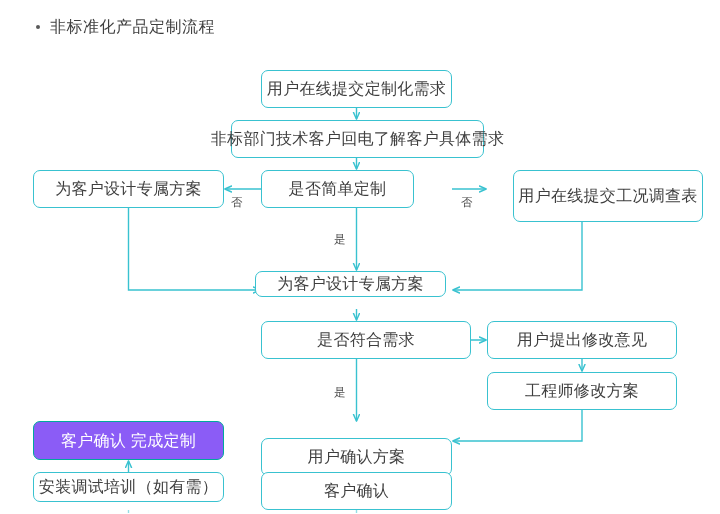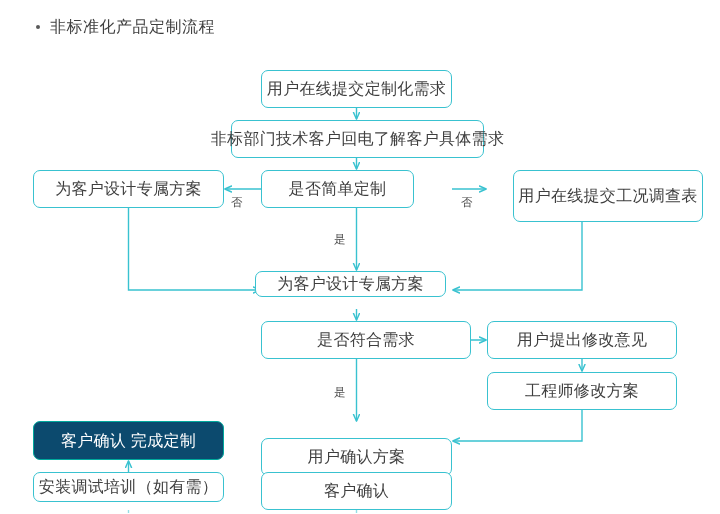--- a/index.html
+++ b/index.html
@@ -60,21 +60,21 @@
     display: flex;
     align-items: center;
     justify-content: center;
     font-size: 16px;
     line-height: 18px;
     color: #3f3f3f;
     white-space: nowrap;
     letter-spacing: 0.3px;
   }
   .node.filled {
-    background: #0c4a6e;
+    background: #8b5cf6;
     border-color: #00a99d;
     color: #ffffff;
   }
 
   
   .edge-label {
     position: absolute;
     font-size: 11.5px;
     line-height: 14px;
     color: #4d4d4d;

